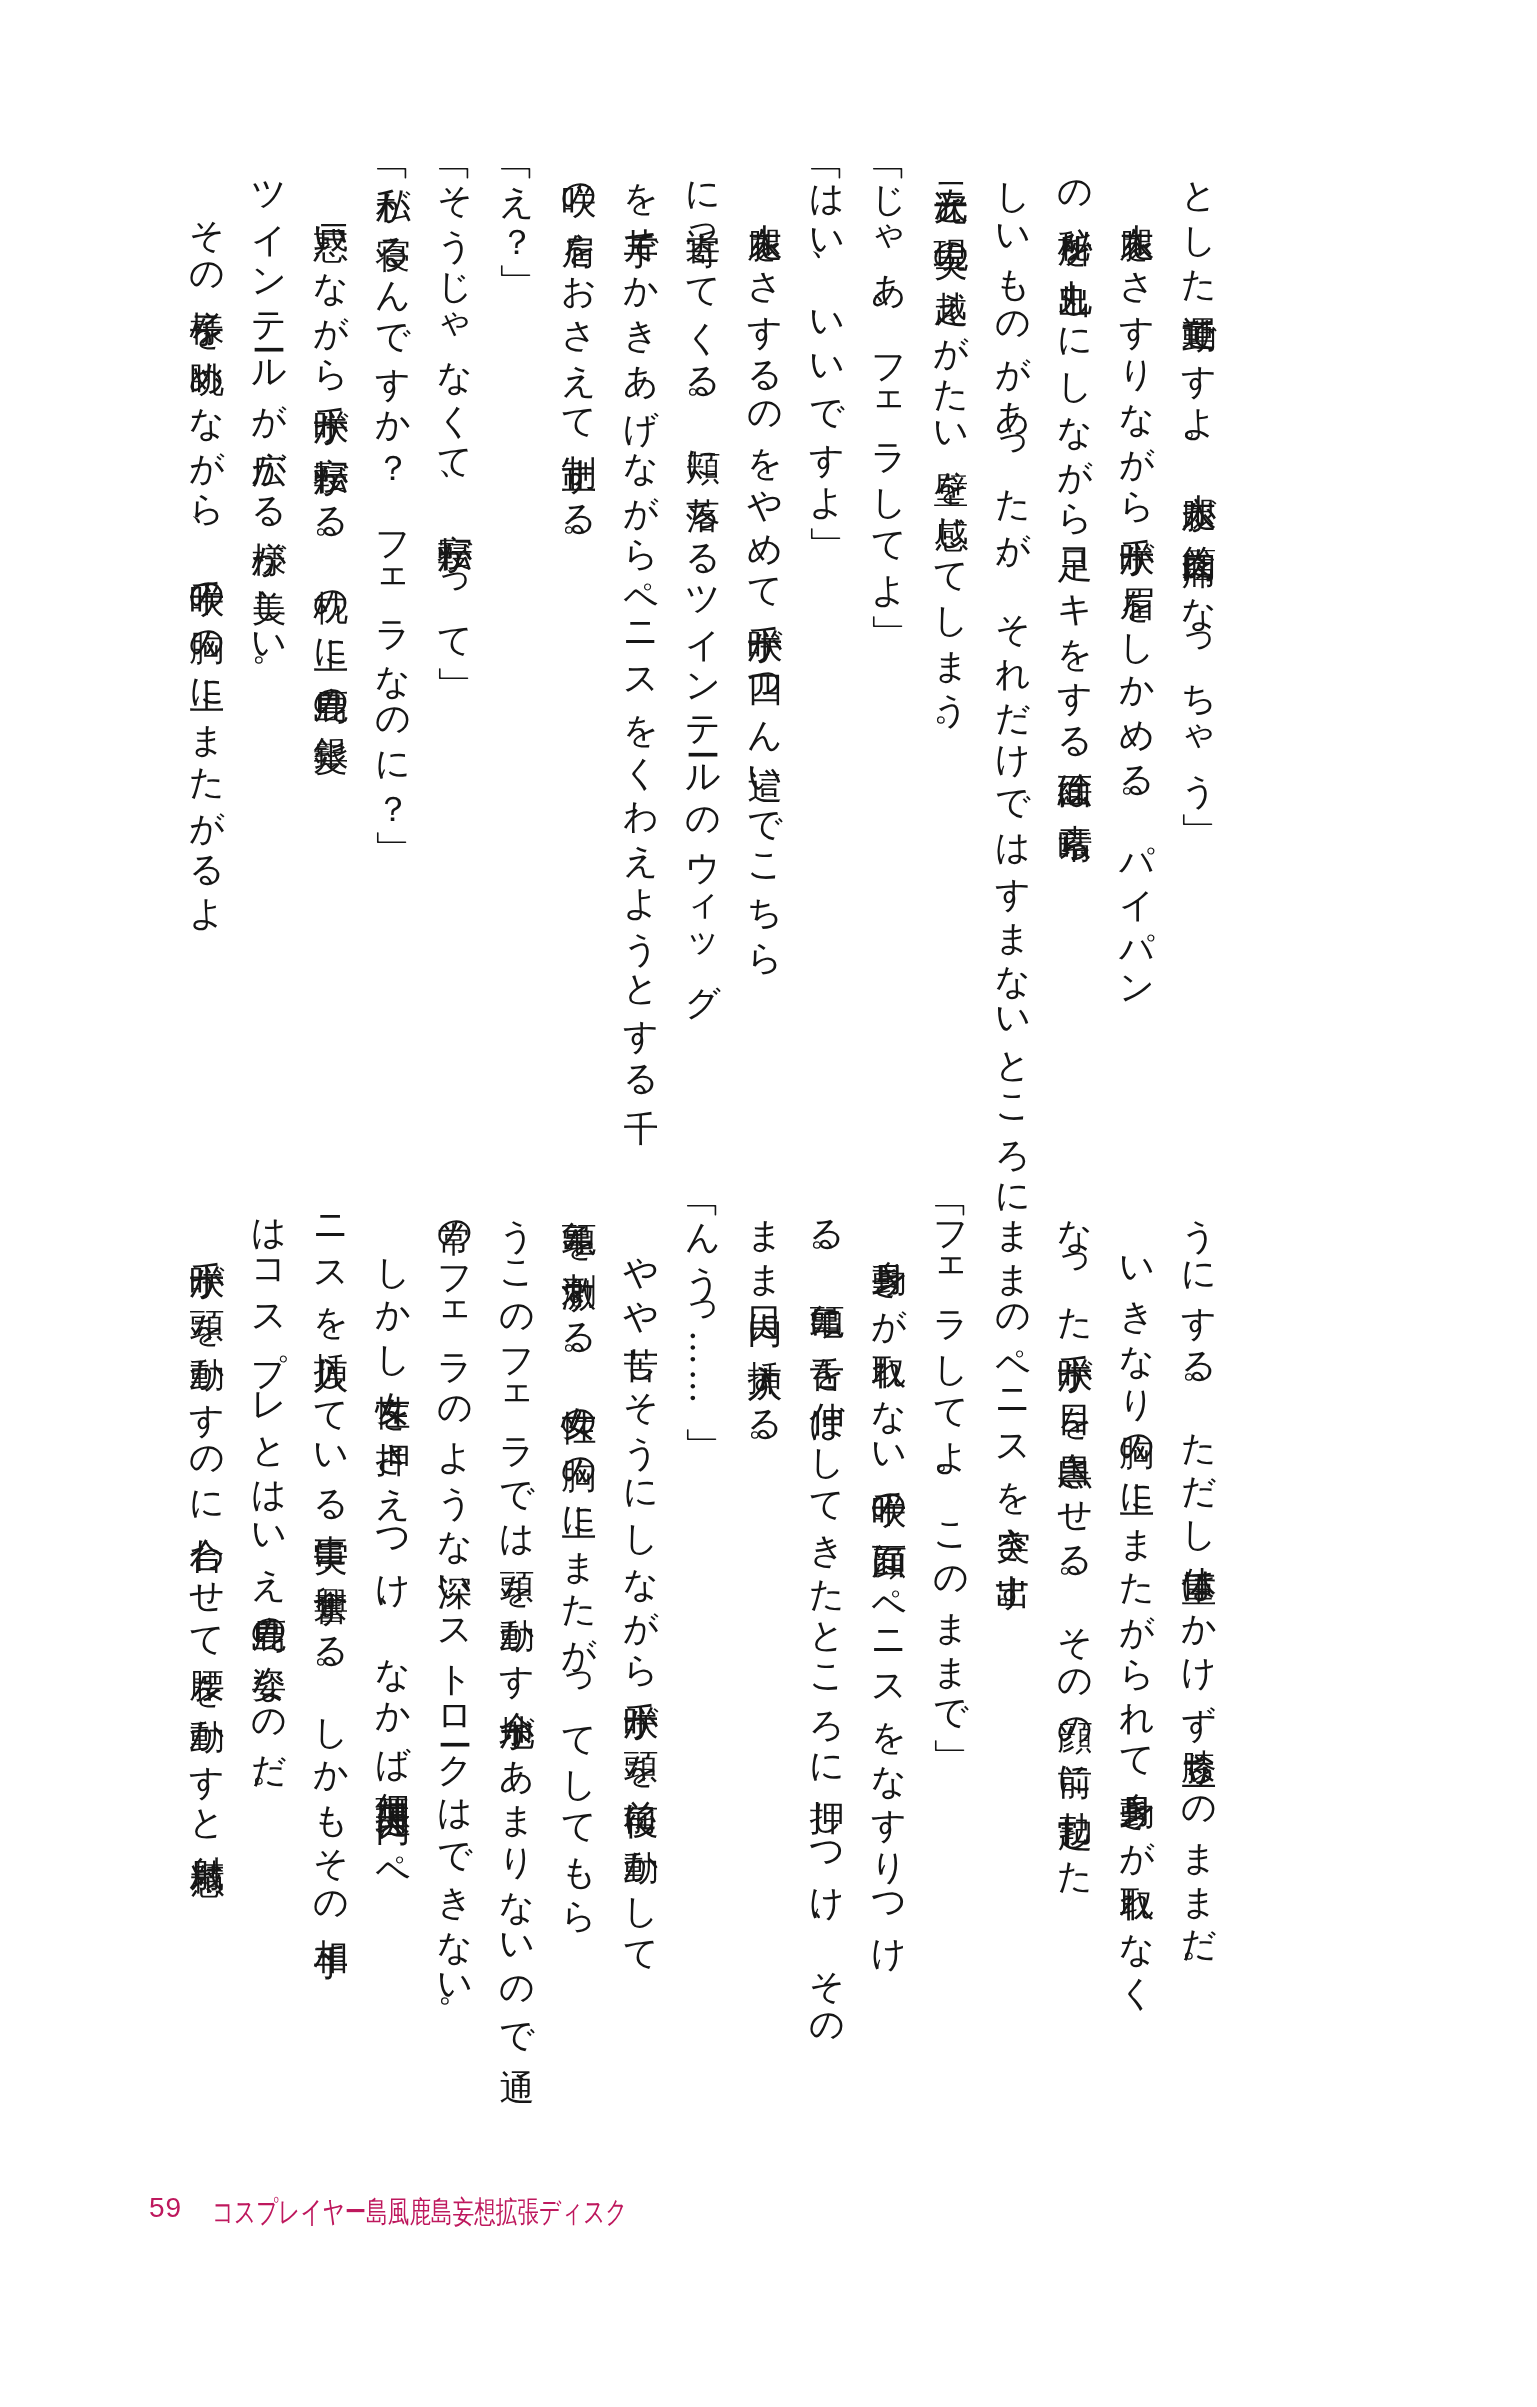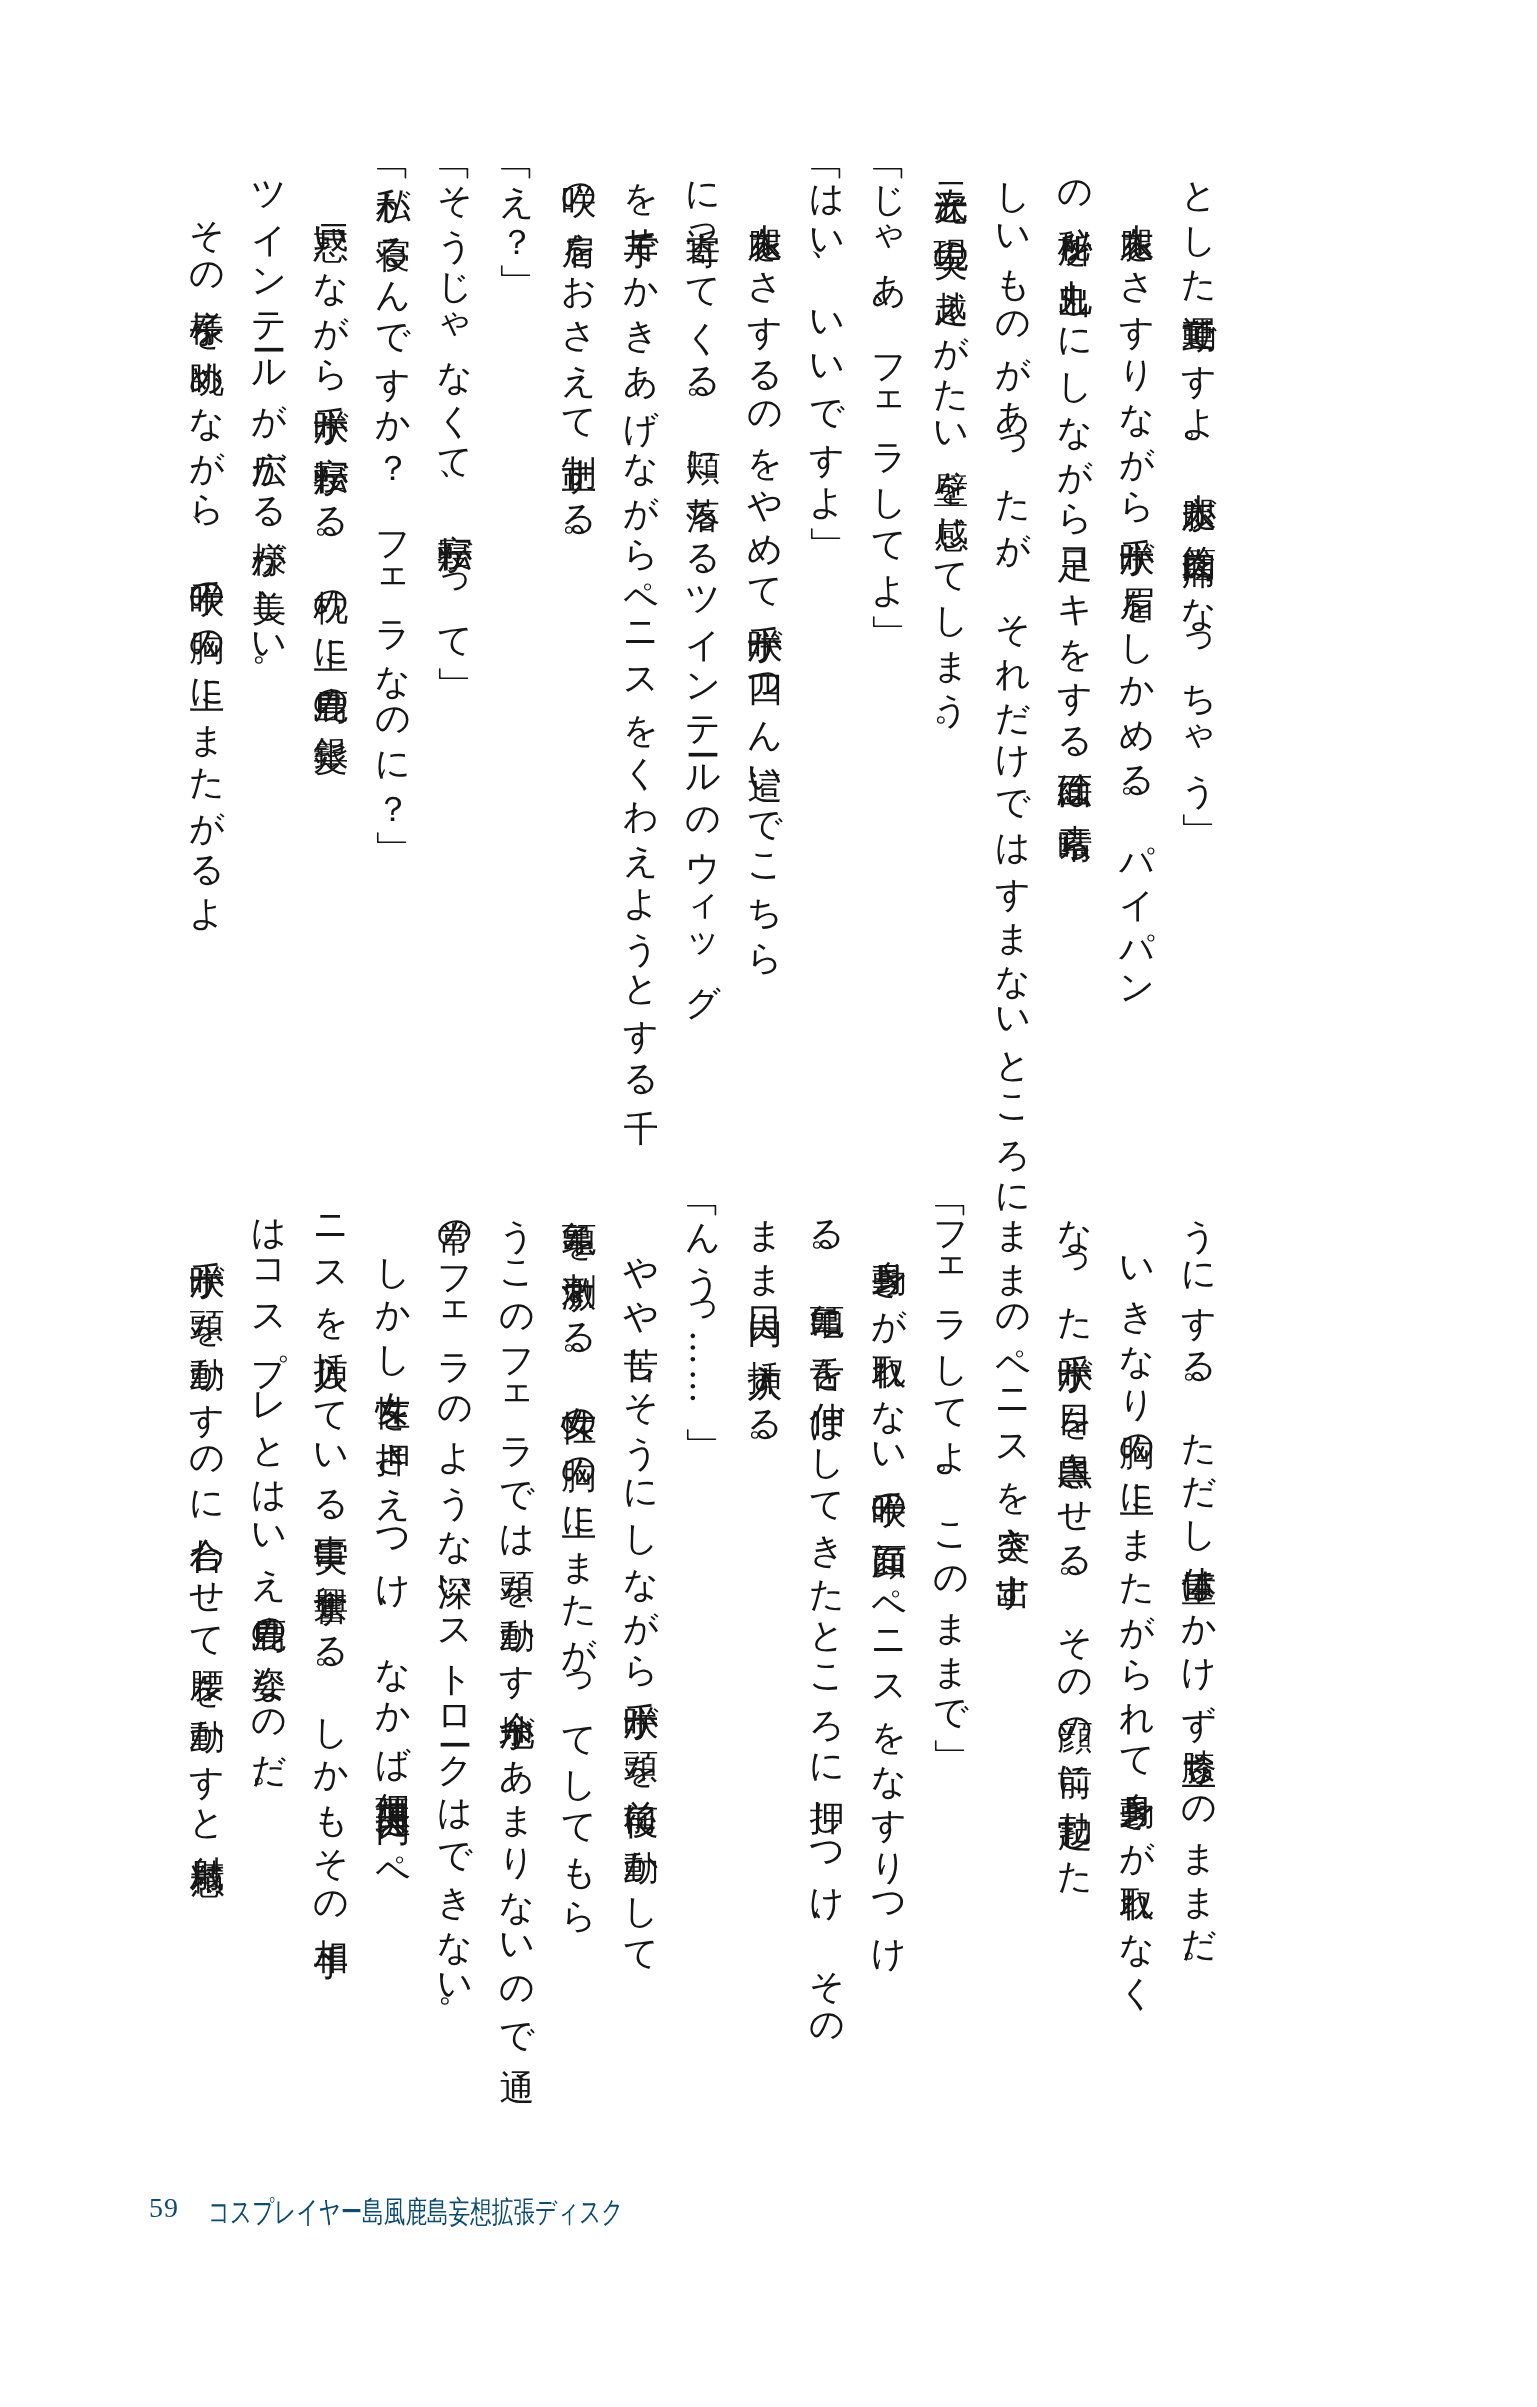--- a/index.html
+++ b/index.html
@@ -35,22 +35,22 @@
     height: 980px;
   }
   .col {
     line-height: 62px;
   }
   .footer {
     position: absolute;
     top: 2192px;
     left: 149px;
     height: 38px;
-    color: #0c4a6e;
-    font-family: Liberation Serif, serif;
+    color: #be185d;
+    font-family: Liberation Sans, sans-serif;
     white-space: nowrap;
   }
   .footer .page-number {
     display: inline-block;
     font-size: 28px;
     vertical-align: top;
     letter-spacing: 1px;
   }
   .footer .footer-title {
     display: inline-block;

